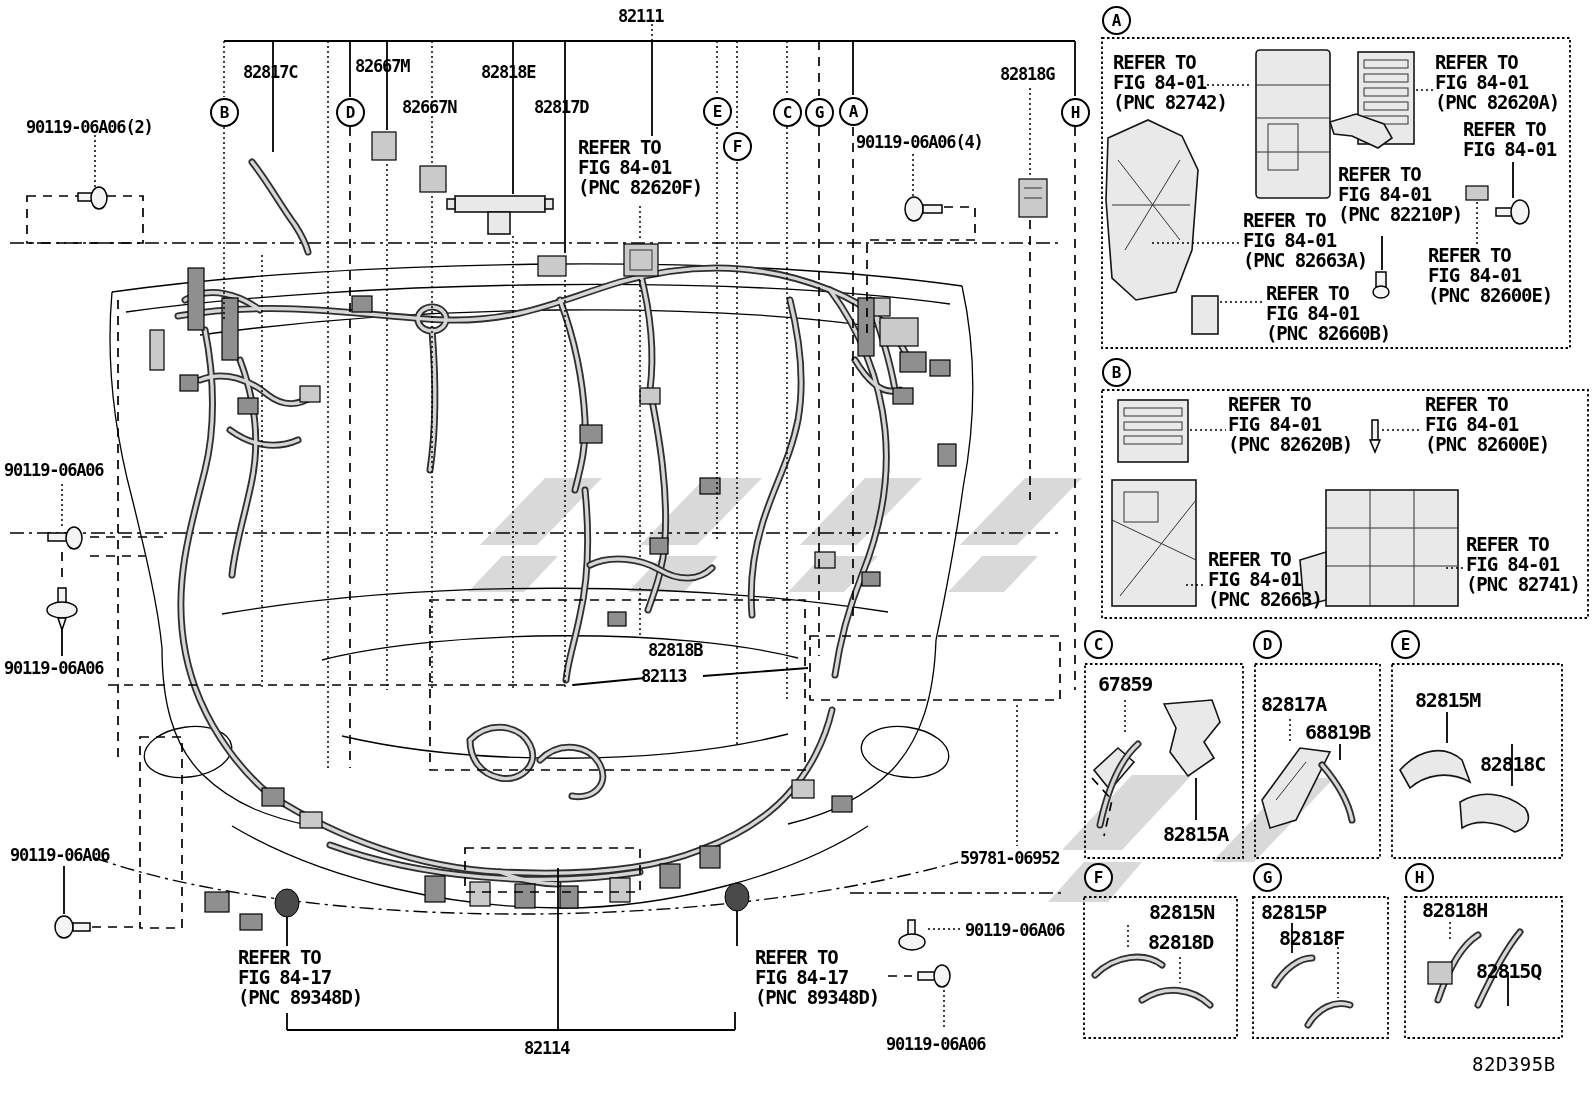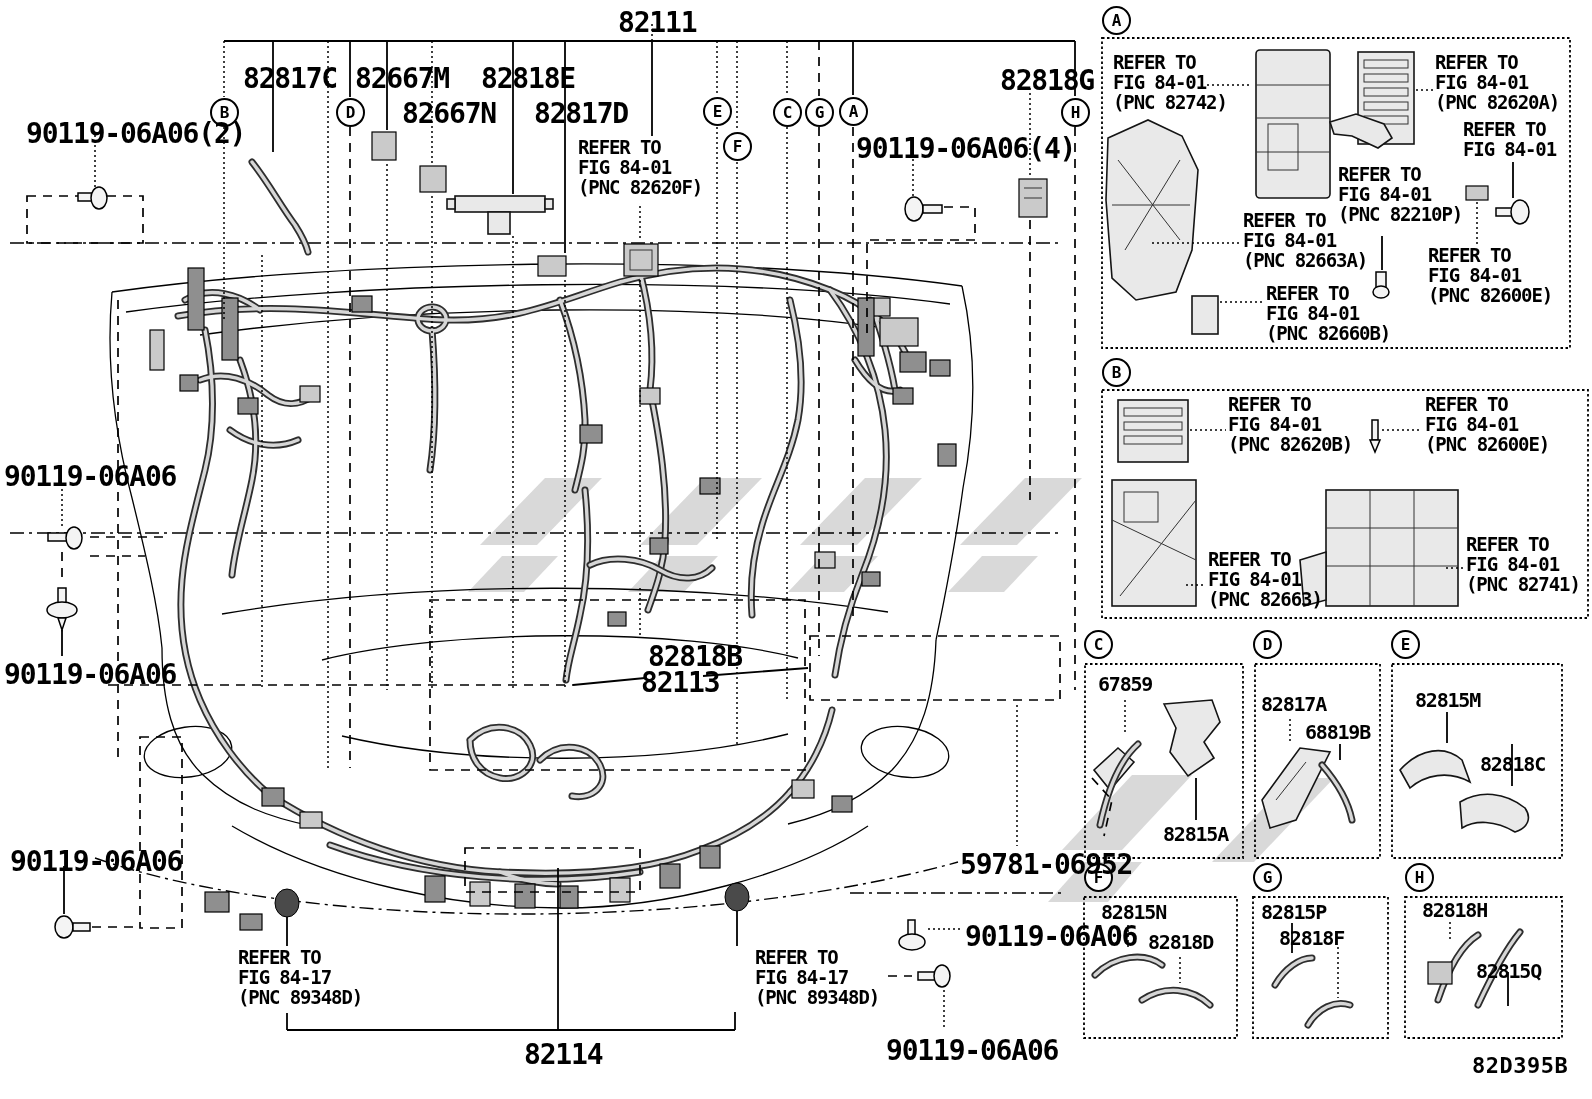--- a/index.html
+++ b/index.html
@@ -1,24 +1,24 @@
 <!DOCTYPE html>
 <html><head>
 <meta charset="utf-8">
 <style>
   html,body{margin:0;padding:0;background:#fff}
   .stage{position:relative;width:1592px;height:1099px;background:#fff;overflow:hidden;
          font-family:"DejaVu Sans Mono",monospace;color:#000}
   .stage svg{position:absolute;left:0;top:0}
-  .pn{position:absolute;font-weight:700;font-size:28px;letter-spacing:-1.2px;white-space:nowrap}
+  .pn{position:absolute;font-weight:700;font-size:17px;letter-spacing:-1.2px;white-space:nowrap}
   .pn.sm{font-size:20px}
   .note{position:absolute;font-weight:700;font-size:19px;line-height:20px;letter-spacing:-1.1px;white-space:pre-line}
   .co{position:absolute;width:29px;height:29px;border:2.2px solid #000;border-radius:50%;background:#fff;
       font-weight:700;font-size:16px;line-height:25px;text-align:center;box-sizing:border-box}
-  .fig{position:absolute;font-weight:700;font-size:22px;letter-spacing:0.5px}
+  .fig{position:absolute;font-weight:400;font-size:19px;letter-spacing:0.5px}
   
   .ln{stroke:#000;stroke-width:1.8;fill:none}
   .thin{stroke:#000;stroke-width:1.3;fill:none}
   .dot{stroke:#000;stroke-width:1.5;fill:none;stroke-dasharray:2 3}
   .dsh{stroke:#000;stroke-width:1.7;fill:none;stroke-dasharray:9 7}
   .dd{stroke:#000;stroke-width:1.4;fill:none;stroke-dasharray:14 5 3 5}
   .pb{stroke:#000;stroke-width:1.8;fill:none;stroke-dasharray:2.5 2.5}
   .ho{stroke:#2e2e2e;stroke-width:7;fill:none;stroke-linecap:round}
   .hc{stroke:#d6d6d6;stroke-width:3.4;fill:none;stroke-linecap:round}
   .cn{fill:#8f8f8f;stroke:#000;stroke-width:1.2}
@@ -419,21 +419,21 @@
 <div class="co" style="left:1102px;top:358px">B</div>
 <div class="co" style="left:1084px;top:630px">C</div>
 <div class="co" style="left:1253px;top:630px">D</div>
 <div class="co" style="left:1391px;top:630px">E</div>
 <div class="co" style="left:1084px;top:863px">F</div>
 <div class="co" style="left:1253px;top:863px">G</div>
 <div class="co" style="left:1405px;top:863px">H</div>
 
 <div class="pn" style="left:618px;top:6px">82111</div>
 <div class="pn" style="left:243px;top:62px">82817C</div>
-<div class="pn" style="left:355px;top:62px">82667M</div>
+<div class="pn" style="left:355px;top:56px">82667M</div>
 <div class="pn" style="left:481px;top:62px">82818E</div>
 <div class="pn" style="left:402px;top:97px">82667N</div>
 <div class="pn" style="left:534px;top:97px">82817D</div>
 <div class="pn" style="left:1000px;top:64px">82818G</div>
 
 <div class="pn" style="left:26px;top:117px">90119-06A06(2)</div>
 <div class="pn" style="left:856px;top:132px">90119-06A06(4)</div>
 <div class="pn" style="left:4px;top:460px">90119-06A06</div>
 <div class="pn" style="left:4px;top:658px">90119-06A06</div>
 <div class="pn" style="left:10px;top:845px">90119-06A06</div>
@@ -488,21 +488,21 @@
 <div class="note" style="left:1466px;top:534px">REFER TO
 FIG 84-01
 (PNC 82741)</div>
 
 <div class="pn sm" style="left:1098px;top:672px">67859</div>
 <div class="pn sm" style="left:1163px;top:822px">82815A</div>
 <div class="pn sm" style="left:1261px;top:692px">82817A</div>
 <div class="pn sm" style="left:1305px;top:720px">68819B</div>
 <div class="pn sm" style="left:1415px;top:688px">82815M</div>
 <div class="pn sm" style="left:1480px;top:752px">82818C</div>
-<div class="pn sm" style="left:1101px;top:900px">82815N</div>
+<div class="pn sm" style="left:1149px;top:900px">82815N</div>
 <div class="pn sm" style="left:1148px;top:930px">82818D</div>
 <div class="pn sm" style="left:1261px;top:900px">82815P</div>
 <div class="pn sm" style="left:1279px;top:926px">82818F</div>
 <div class="pn sm" style="left:1422px;top:898px">82818H</div>
 <div class="pn sm" style="left:1476px;top:959px">82815Q</div>
 
 <div class="fig" style="left:1472px;top:1053px">82D395B</div>
 
 </div>
 

